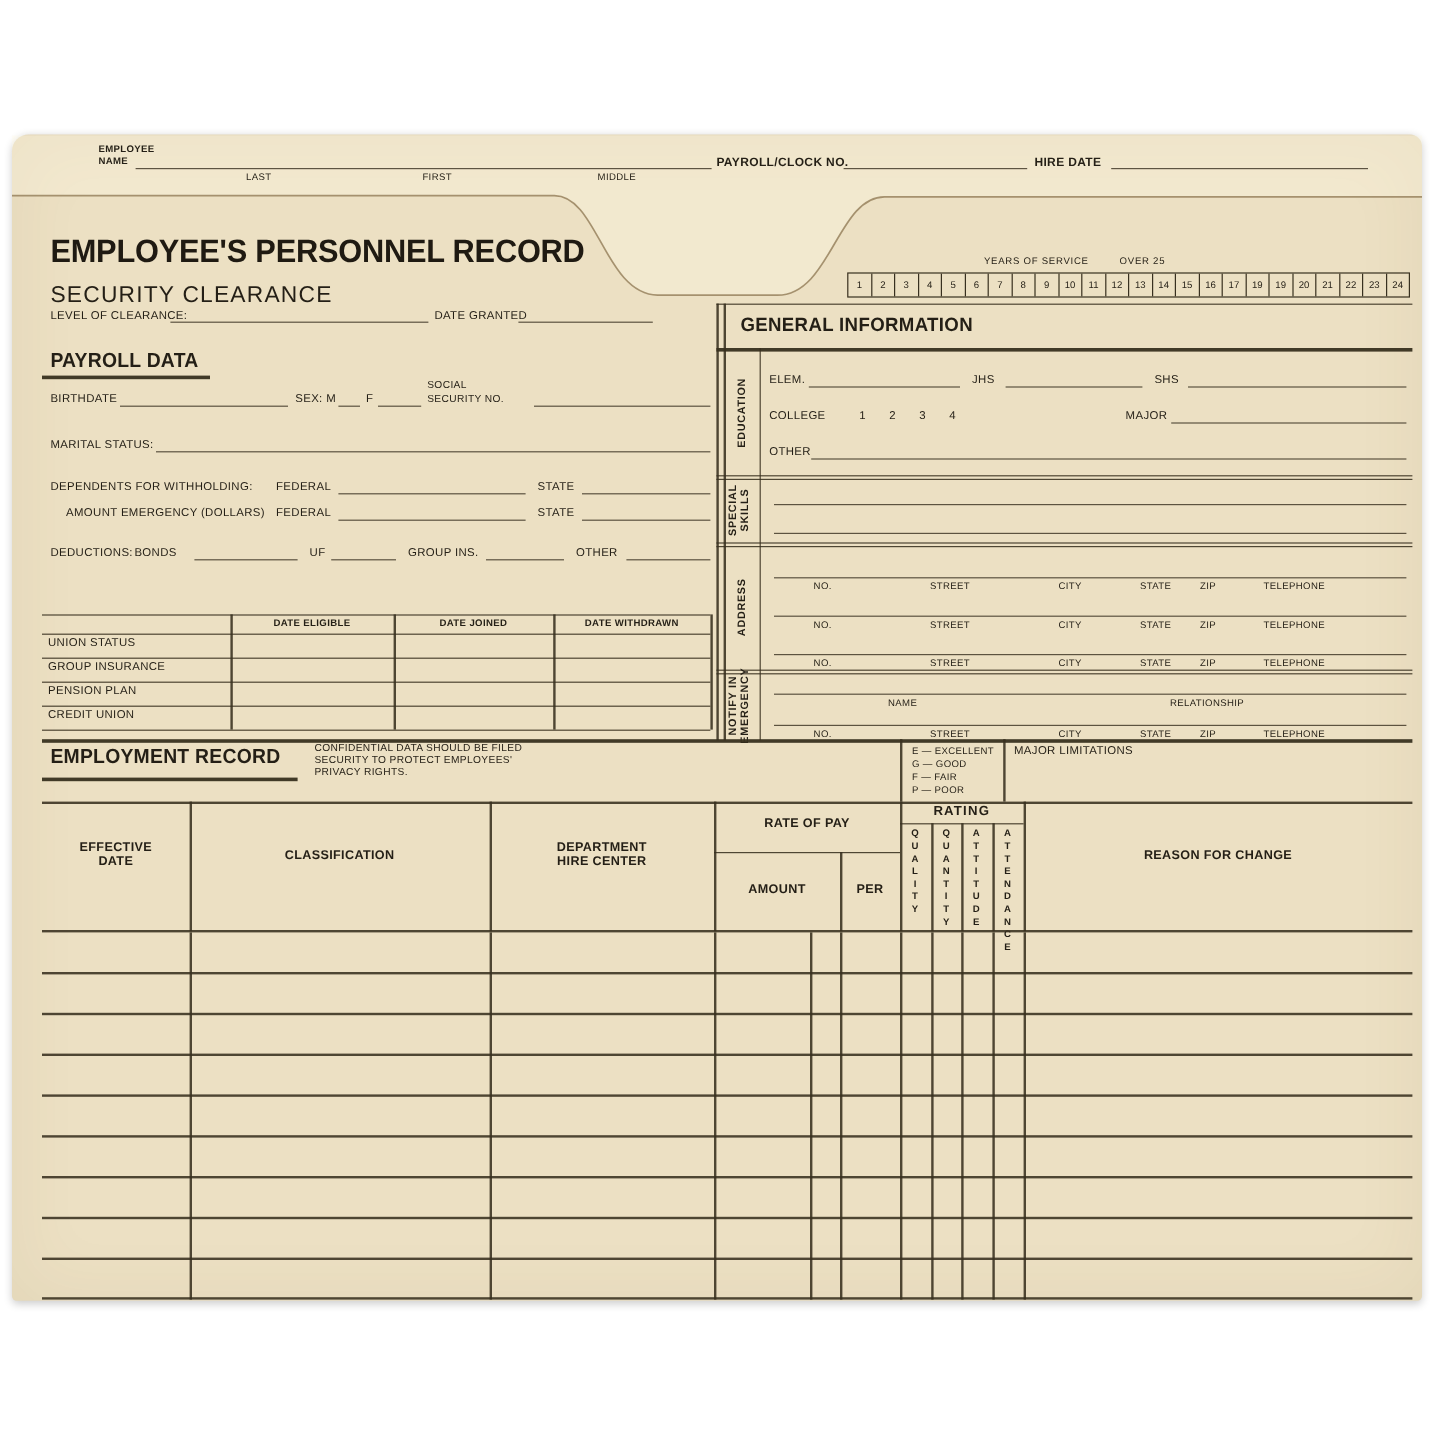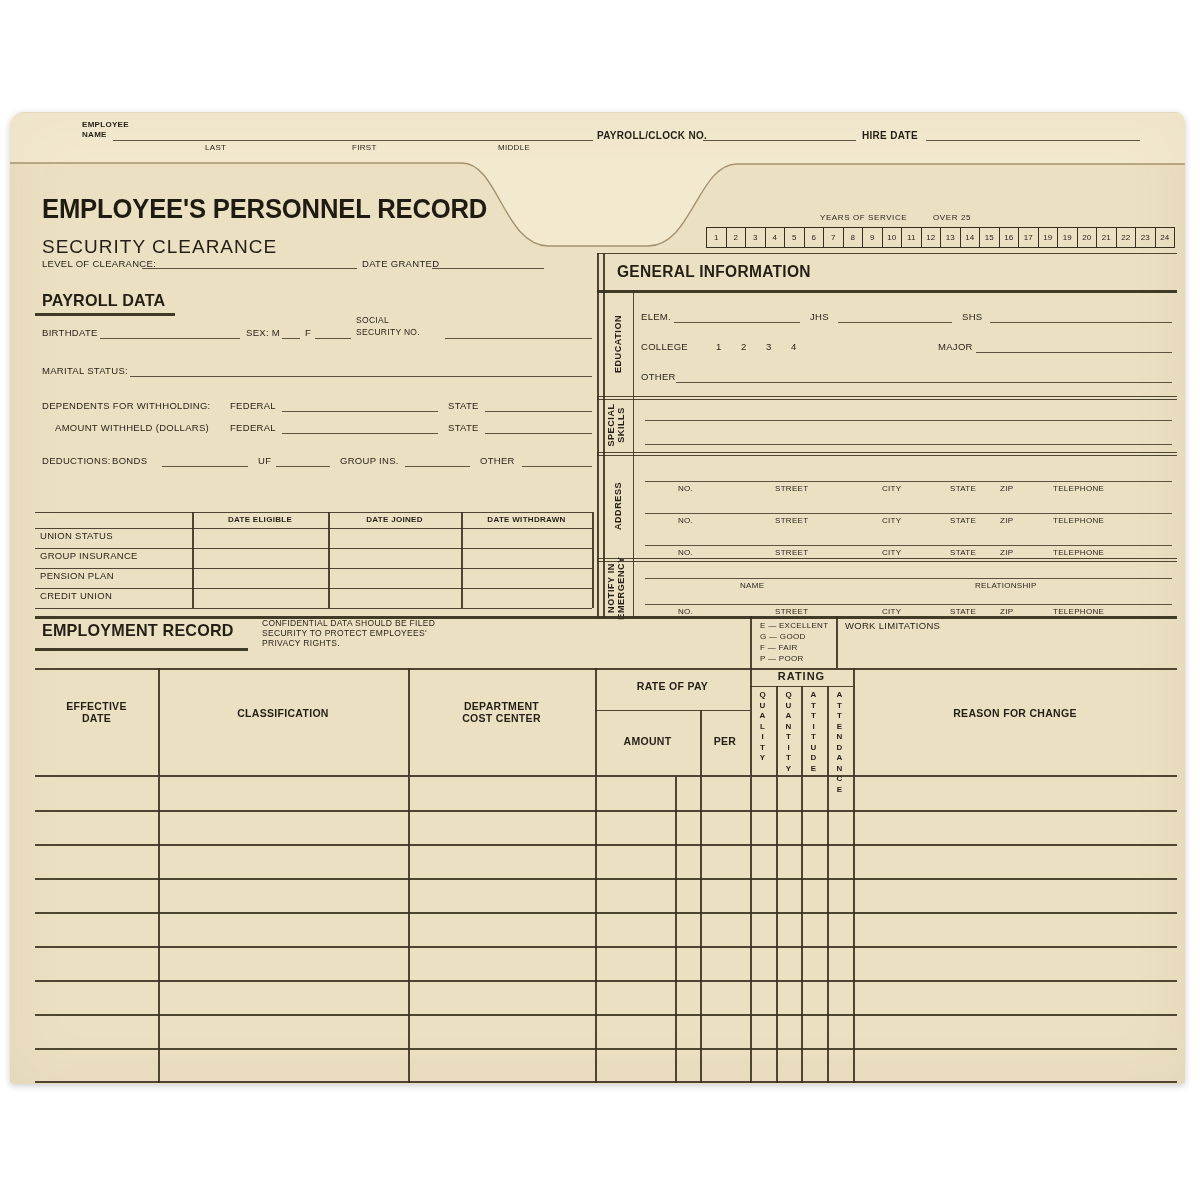--- a/index.html
+++ b/index.html
@@ -117,21 +117,21 @@
 
   <div class="lb" style="left:42px;top:366px;">MARITAL STATUS:</div>
   <div class="wl" style="left:130px;top:376px;width:462px;"></div>
 
   <div class="lb" style="left:42px;top:401px;">DEPENDENTS FOR WITHHOLDING:</div>
   <div class="lb" style="left:230px;top:401px;">FEDERAL</div>
   <div class="wl" style="left:282px;top:411px;width:156px;"></div>
   <div class="lb" style="left:448px;top:401px;">STATE</div>
   <div class="wl" style="left:485px;top:411px;width:107px;"></div>
 
-  <div class="lb" style="left:55px;top:423px;">AMOUNT WITHHELD (DOLLARS)</div>
+  <div class="lb" style="left:55px;top:423px;">AMOUNT EMERGENCY (DOLLARS)</div>
   <div class="lb" style="left:230px;top:423px;">FEDERAL</div>
   <div class="wl" style="left:282px;top:433px;width:156px;"></div>
   <div class="lb" style="left:448px;top:423px;">STATE</div>
   <div class="wl" style="left:485px;top:433px;width:107px;"></div>
 
   <div class="lb" style="left:42px;top:456px;">DEDUCTIONS:</div>
   <div class="lb" style="left:112px;top:456px;">BONDS</div>
   <div class="wl" style="left:162px;top:466px;width:86px;"></div>
   <div class="lb" style="left:258px;top:456px;">UF</div>
   <div class="wl" style="left:276px;top:466px;width:54px;"></div>
@@ -244,21 +244,21 @@
   </div>
 
   <div class="vl" style="left:750px;top:616px;height:52px;"></div>
   <div class="vl" style="left:836px;top:616px;height:52px;"></div>
   <div class="lb s8" style="left:760px;top:620px;line-height:11px;">
     <div>E — EXCELLENT</div>
     <div>G — GOOD</div>
     <div>F — FAIR</div>
     <div>P — POOR</div>
   </div>
-  <div class="lb" style="left:845px;top:621px;">WORK LIMITATIONS</div>
+  <div class="lb" style="left:845px;top:621px;">MAJOR LIMITATIONS</div>
 
   <div class="hl" style="left:35px;top:668px;width:1142px;height:2px;"></div>
   <div class="vl" style="left:158px;top:668px;height:108px;"></div>
   <div class="vl" style="left:408px;top:668px;height:108px;"></div>
   <div class="vl" style="left:595px;top:668px;height:108px;"></div>
   <div class="vl" style="left:750px;top:668px;height:108px;"></div>
   <div class="vl" style="left:853px;top:668px;height:108px;"></div>
   <div class="vl" style="left:700px;top:710px;height:66px;"></div>
   <div class="hl" style="left:595px;top:710px;width:155px;"></div>
   <div class="hl" style="left:750px;top:686px;width:103px;"></div>
@@ -266,21 +266,21 @@
   <div class="vl" style="left:801px;top:686px;height:90px;"></div>
   <div class="vl" style="left:827px;top:686px;height:90px;"></div>
 
   <div class="lb ctr" style="left:35px;top:700px;width:123px;font-size:10.5px;font-weight:600;">
       <div>EFFECTIVE</div>
       <div>DATE</div>
     </div>
   <div class="lb ctr" style="left:158px;top:707px;width:250px;font-size:10.5px;font-weight:600;">CLASSIFICATION</div>
   <div class="lb ctr" style="left:408px;top:700px;width:187px;font-size:10.5px;font-weight:600;">
       <div>DEPARTMENT</div>
-      <div>COST CENTER</div>
+      <div>HIRE CENTER</div>
     </div>
   <div class="lb ctr" style="left:595px;top:680px;width:155px;font-size:10.5px;font-weight:600;">RATE OF PAY</div>
   <div class="lb ctr" style="left:595px;top:735px;width:105px;font-size:10.5px;font-weight:600;">AMOUNT</div>
   <div class="lb ctr" style="left:700px;top:735px;width:50px;font-size:10.5px;font-weight:600;">PER</div>
   <div class="lb ctr" style="left:750px;top:670px;width:103px;font-size:11px;font-weight:600;letter-spacing:1px;">RATING</div>
   <div class="lb ctr" style="left:853px;top:707px;width:324px;font-size:10.5px;font-weight:600;">REASON FOR CHANGE</div>
 
   <div class="vstack" style="left:758px;top:690px;">QUALITY</div>
   <div class="vstack" style="left:784px;top:690px;">QUANTITY</div>
   <div class="vstack" style="left:809px;top:690px;">ATTITUDE</div>

